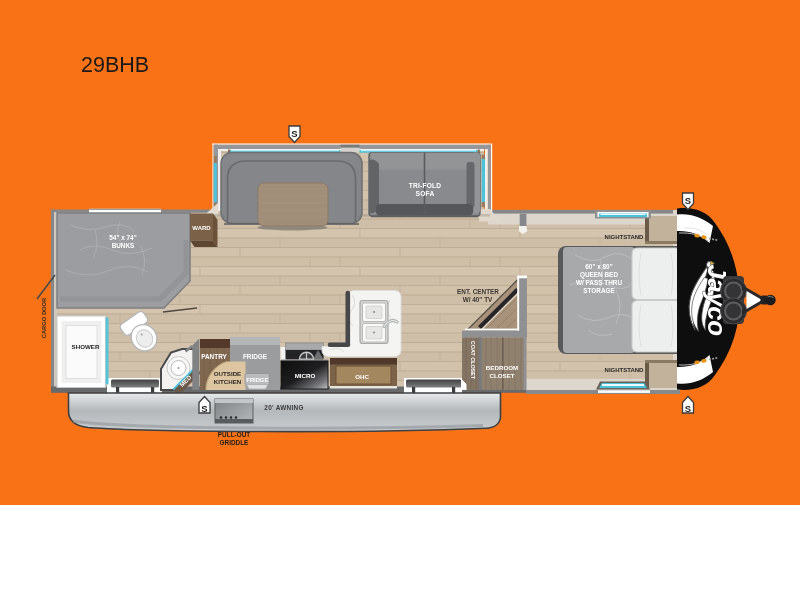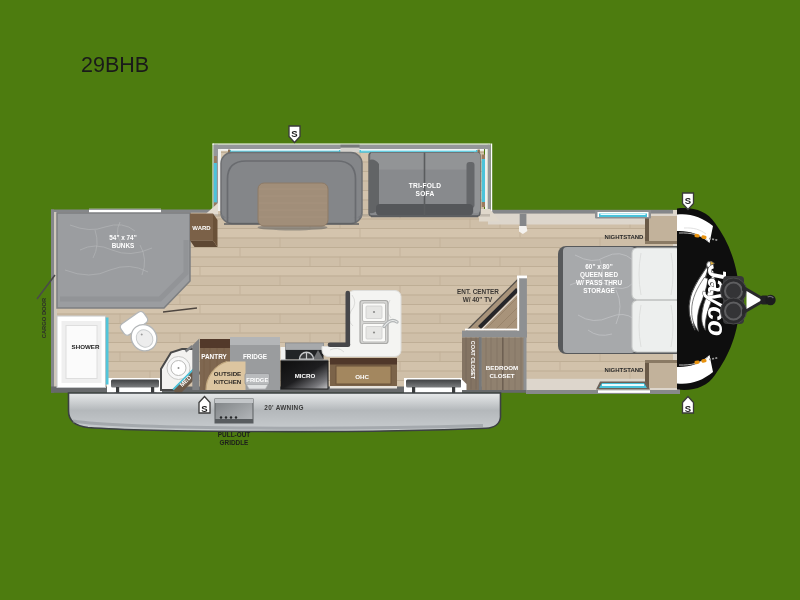--- a/index.html
+++ b/index.html
@@ -1,16 +1,16 @@
 <!DOCTYPE html>
 <html><head>
 <meta charset="utf-8">
 <style>
   html,body{margin:0;padding:0;background:#ffffff;}
-  #page{position:relative;width:800px;height:600px;background:#4d7c0f;overflow:hidden;
+  #page{position:relative;width:800px;height:505px;background:#f97316;overflow:hidden;
     font-family:"Liberation Sans", sans-serif;text-align:right;}
   svg{display:block;}
   text{font-family:"Liberation Sans", sans-serif;}
 </style>
 </head>
 <body>
 <div id="page">
 <svg width="800" height="600" viewBox="0 0 800 600">
 <defs>
   <pattern id="wood" width="160" height="38" patternUnits="userSpaceOnUse">

